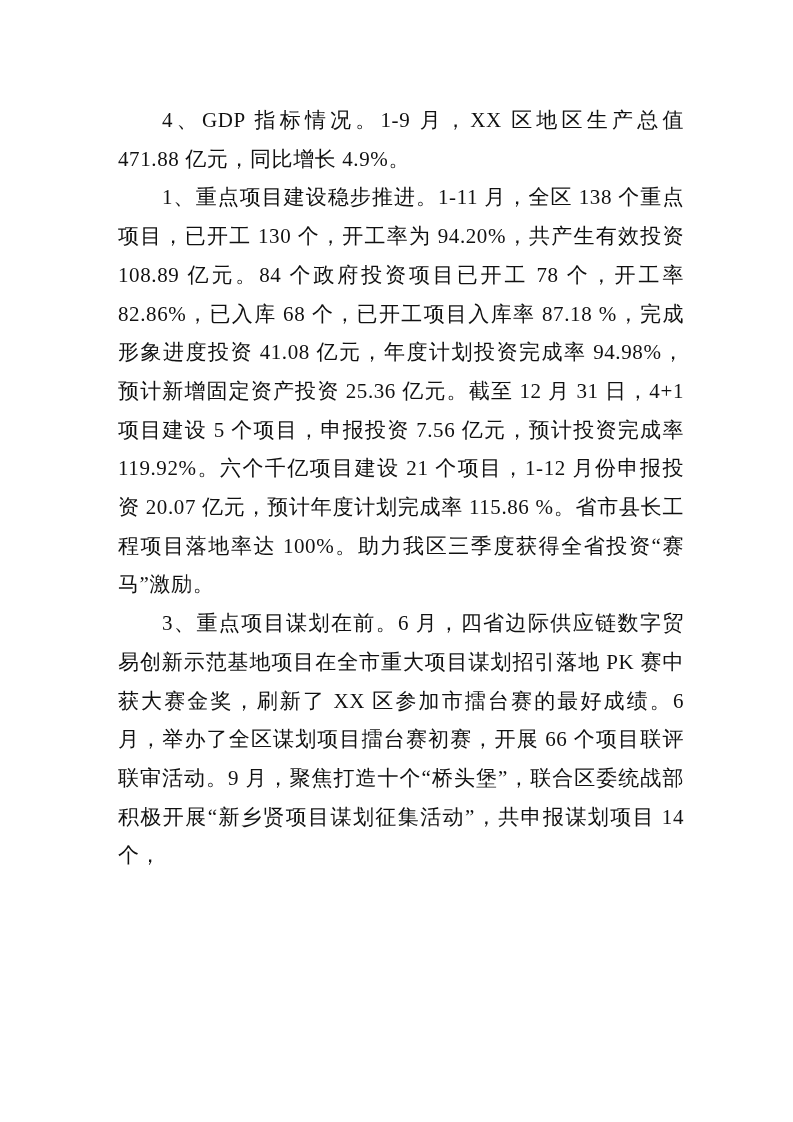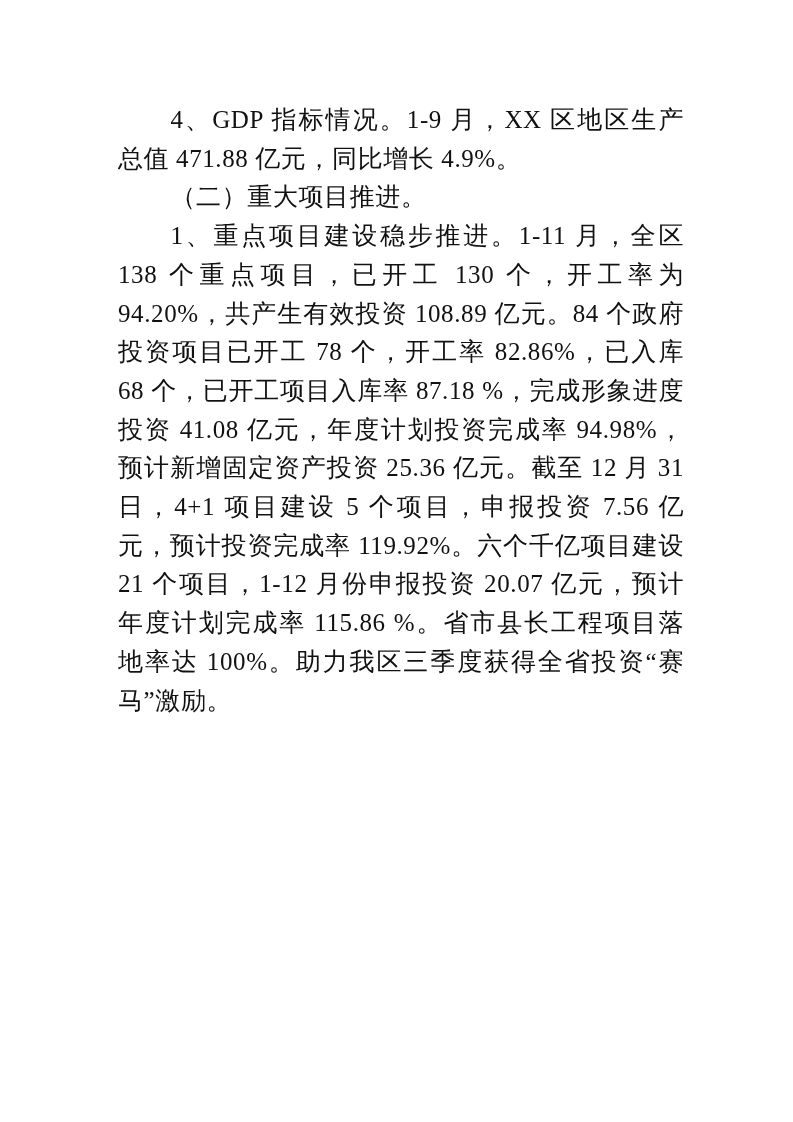--- a/index.html
+++ b/index.html
@@ -3,40 +3,40 @@
 <meta charset="utf-8">
 <style>
   html, body { margin: 0; padding: 0; background: #ffffff; }
   body { width: 793px; height: 1122px; position: relative; overflow: hidden; }
   .page {
     position: absolute;
     left: 118px;
     top: 101px;
     width: 566px;
     font-family: "Liberation Serif", "DejaVu Serif", serif;
-    font-size: 25px;
+    font-size: 21px;
     color: #111111;
     line-height: 38.7px;
   }
   .para {
     margin: 0;
     text-indent: 2.1em;
     text-align: justify;
     text-align-last: left;
     letter-spacing: 0.6px;
   }
   .heading { text-indent: 2.1em; margin: 0; }
   .bold { font-weight: normal; }
 </style>
 </head>
 <body>
 
 <div class="page">
   <p class="para">
     <span>4、GDP 指标情况。1-9 月，XX 区地区生产总值 471.88 亿元，同比增长 4.9%。</span>
   </p>
-  <p class="heading para">
-    <span>（二）重大项目推进。</span>
+  <p class="para">
+    <span class="bold">1、重点项目建设稳步推进。</span><span>1-11 月，全区 138 个重点项目，已开工 130 个，开工率为 94.20%，共产生有效投资 108.89 亿元。84 个政府投资项目已开工 78 个，开工率 82.86%，已入库 68 个，已开工项目入库率 87.18 %，完成形象进度投资 41.08 亿元，年度计划投资完成率 94.98%，预计新增固定资产投资 25.36 亿元。截至 12 月 31 日，4+1 项目建设 5 个项目，申报投资 7.56 亿元，预计投资完成率 119.92%。六个千亿项目建设 21 个项目，1-12 月份申报投资 20.07 亿元，预计年度计划完成率 115.86 %。省市县长工程项目落地率达 100%。助力我区三季度获得全省投资“赛马”激励。</span>
   </p>
   <p class="para">
-    <span class="bold">1、重点项目建设稳步推进。</span><span>1-11 月，全区 138 个重点项目，已开工 130 个，开工率为 94.20%，共产生有效投资 108.89 亿元。84 个政府投资项目已开工 78 个，开工率 82.86%，已入库 68 个，已开工项目入库率 87.18 %，完成形象进度投资 41.08 亿元，年度计划投资完成率 94.98%，预计新增固定资产投资 25.36 亿元。截至 12 月 31 日，4+1 项目建设 5 个项目，申报投资 7.56 亿元，预计投资完成率 119.92%。六个千亿项目建设 21 个项目，1-12 月份申报投资 20.07 亿元，预计年度计划完成率 115.86 %。省市县长工程项目落地率达 100%。助力我区三季度获得全省投资“赛马”激励。</span>
+    <span class="bold">3、重点项目谋划在前。</span><span>6 月，四省边际供应链数字贸易创新示范基地项目在全市重大项目谋划招引落地 PK 赛中获大赛金奖，刷新了 XX 区参加市擂台赛的最好成绩。6 月，举办了全区谋划项目擂台赛初赛，开展 66 个项目联评联审活动。9 月，聚焦打造十个“桥头堡”，联合区委统战部积极开展“新乡贤项目谋划征集活动”，共申报谋划项目 14 个，</span>
   </p>
 </div>
 
 </body></html>

